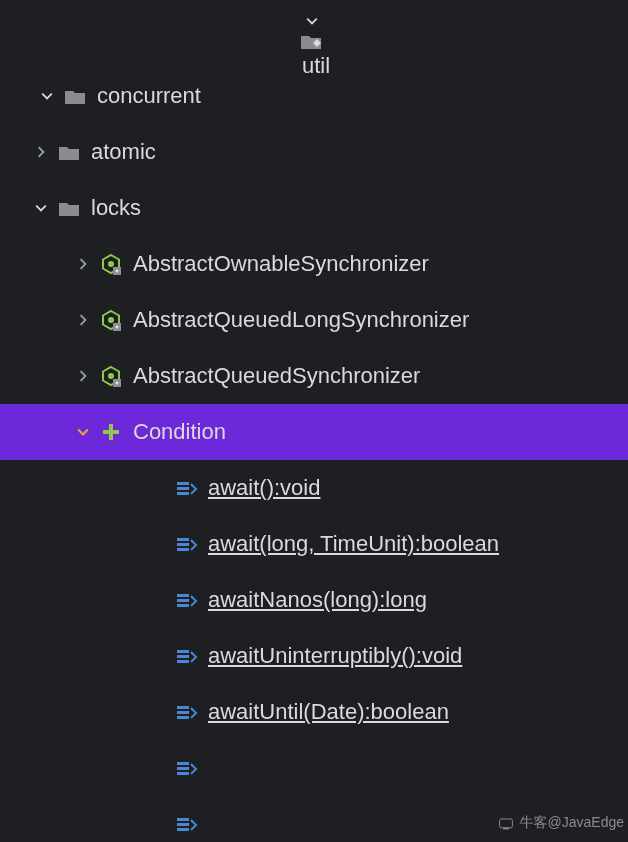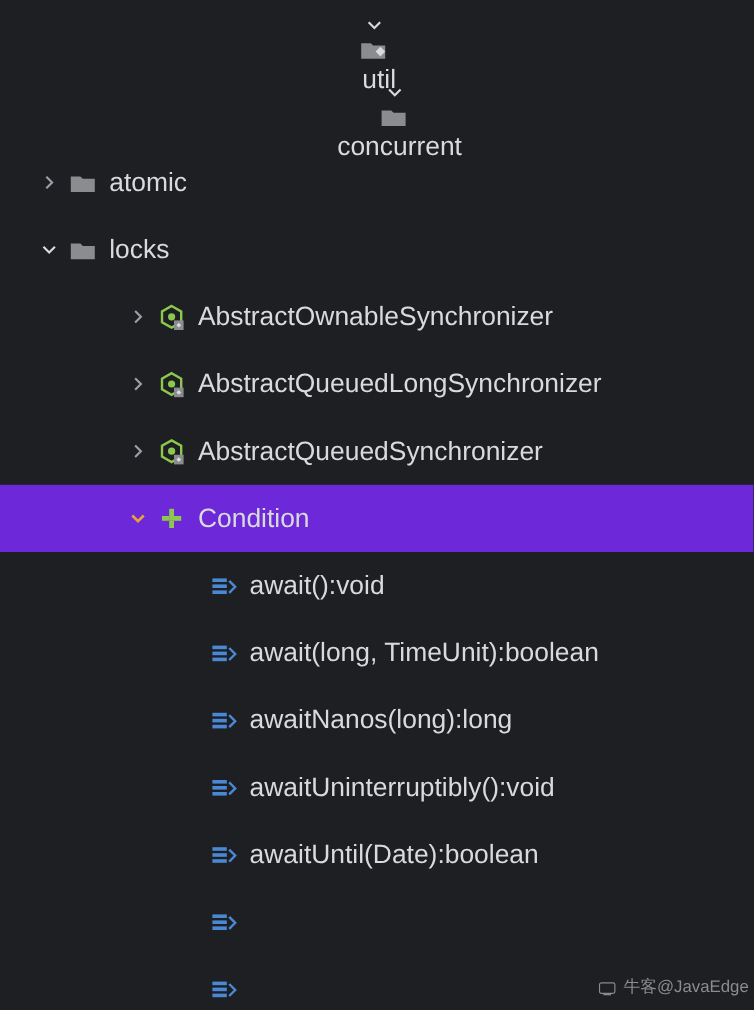--- a/index.html
+++ b/index.html
@@ -35,24 +35,24 @@
       width: 24px;
       height: 24px;
       display: inline-flex;
       align-items: center;
       justify-content: center;
       margin-right: 10px;
       flex-shrink: 0;
     }
     .label { color: #d9dadb; }
     .l0 { padding-left: 4px; flex-direction: column; }
-    .l1 { padding-left: 38px; flex-direction: column; }
+    .l1 { padding-left: 38px; }
     .l2 { padding-left: 32px; }
-    .l3 { padding-left: 106px; }
-    .l4-noarrow { padding-left: 174px; }
+    .l3 { padding-left: 74px; }
+    .l4-noarrow { padding-left: 174px; text-decoration: underline; }
     .watermark {
       position: absolute;
       bottom: 10px;
       right: 4px;
       font-size: 14px;
       color: #8a8c8f;
       display: flex;
       align-items: center;
       gap: 6px;
     }

